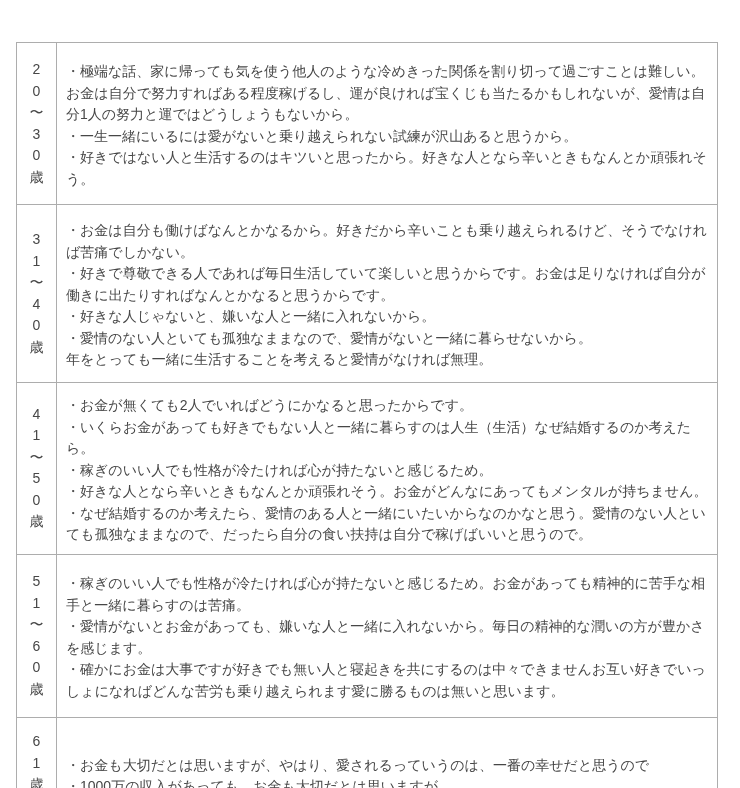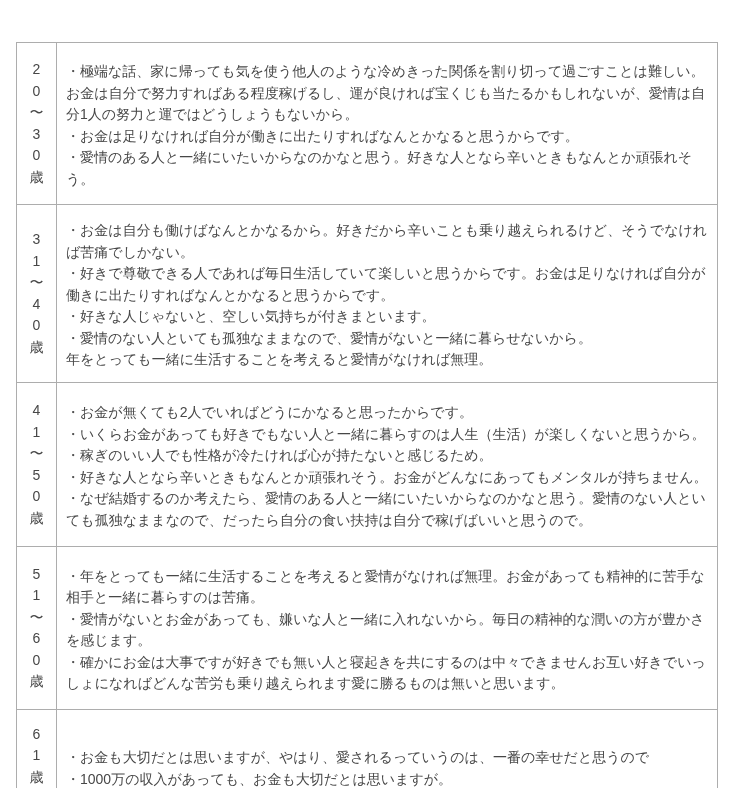--- a/index.html
+++ b/index.html
@@ -66,69 +66,69 @@
         <td class="age-cell">
           <div class="age-vertical">2
 0
 〜
 3
 0
 歳</div>
         </td>
         <td class="comments-cell">
           <p>・極端な話、家に帰っても気を使う他人のような冷めきった関係を割り切って過ごすことは難しい。お金は自分で努力すればある程度稼げるし、運が良ければ宝くじも当たるかもしれないが、愛情は自分1人の努力と運ではどうしょうもないから。</p>
-          <p>・お金は足りなければ自分が働きに出たりすればなんとかなると思うからです。</p>
-          <p>・愛情のある人と一緒にいたいからなのかなと思う。好きな人となら辛いときもなんとか頑張れそう。</p>
+          <p>・一生一緒にいるには愛がないと乗り越えられない試練が沢山あると思うから。</p>
+          <p>・好きではない人と生活するのはキツいと思ったから。好きな人となら辛いときもなんとか頑張れそう。</p>
         </td>
       </tr>
       <tr class="r2">
         <td class="age-cell">
           <div class="age-vertical">3
 1
 〜
 4
 0
 歳</div>
         </td>
         <td class="comments-cell">
           <p>・お金は自分も働けばなんとかなるから。好きだから辛いことも乗り越えられるけど、そうでなければ苦痛でしかない。</p>
           <p>・好きで尊敬できる人であれば毎日生活していて楽しいと思うからです。お金は足りなければ自分が働きに出たりすればなんとかなると思うからです。</p>
-          <p>・好きな人じゃないと、空しい気持ちが付きまといます。</p>
+          <p>・好きな人じゃないと、嫌いな人と一緒に入れないから。</p>
           <p>・愛情のない人といても孤独なままなので、愛情がないと一緒に暮らせないから。</p>
           <p>年をとっても一緒に生活することを考えると愛情がなければ無理。</p>
         </td>
       </tr>
       <tr class="r3">
         <td class="age-cell">
           <div class="age-vertical">4
 1
 〜
 5
 0
 歳</div>
         </td>
         <td class="comments-cell">
           <p>・お金が無くても2人でいればどうにかなると思ったからです。</p>
-          <p>・いくらお金があっても好きでもない人と一緒に暮らすのは人生（生活）が楽しくないと思うから。</p>
+          <p>・いくらお金があっても好きでもない人と一緒に暮らすのは人生（生活）なぜ結婚するのか考えたら。</p>
           <p>・稼ぎのいい人でも性格が冷たければ心が持たないと感じるため。</p>
           <p>・好きな人となら辛いときもなんとか頑張れそう。お金がどんなにあってもメンタルが持ちません。</p>
           <p>・なぜ結婚するのか考えたら、愛情のある人と一緒にいたいからなのかなと思う。愛情のない人といても孤独なままなので、だったら自分の食い扶持は自分で稼げばいいと思うので。</p>
         </td>
       </tr>
       <tr class="r4">
         <td class="age-cell">
           <div class="age-vertical">5
 1
 〜
 6
 0
 歳</div>
         </td>
         <td class="comments-cell">
-          <p>・年をとっても一緒に生活することを考えると愛情がなければ無理。お金があっても精神的に苦手な相手と一緒に暮らすのは苦痛。</p>
+          <p>・稼ぎのいい人でも性格が冷たければ心が持たないと感じるため。お金があっても精神的に苦手な相手と一緒に暮らすのは苦痛。</p>
           <p>・愛情がないとお金があっても、嫌いな人と一緒に入れないから。毎日の精神的な潤いの方が豊かさを感じます。</p>
           <p>・確かにお金は大事ですが好きでも無い人と寝起きを共にするのは中々できませんお互い好きでいっしょになればどんな苦労も乗り越えられます愛に勝るものは無いと思います。</p>
         </td>
       </tr>
       <tr class="r5">
         <td class="age-cell">
           <div class="age-vertical">6
 1
 歳
 以

